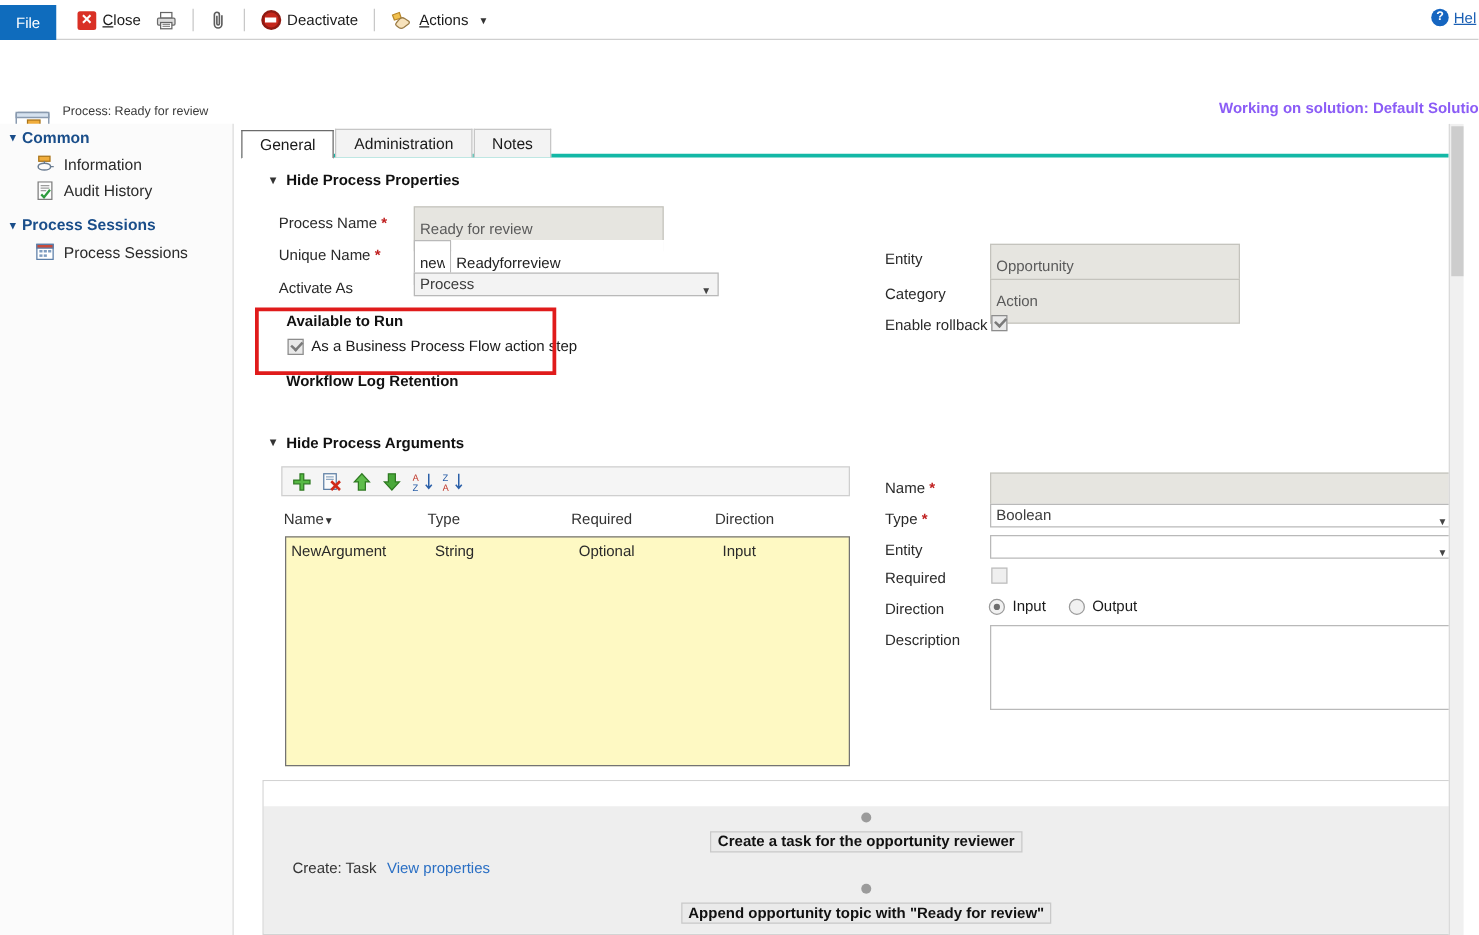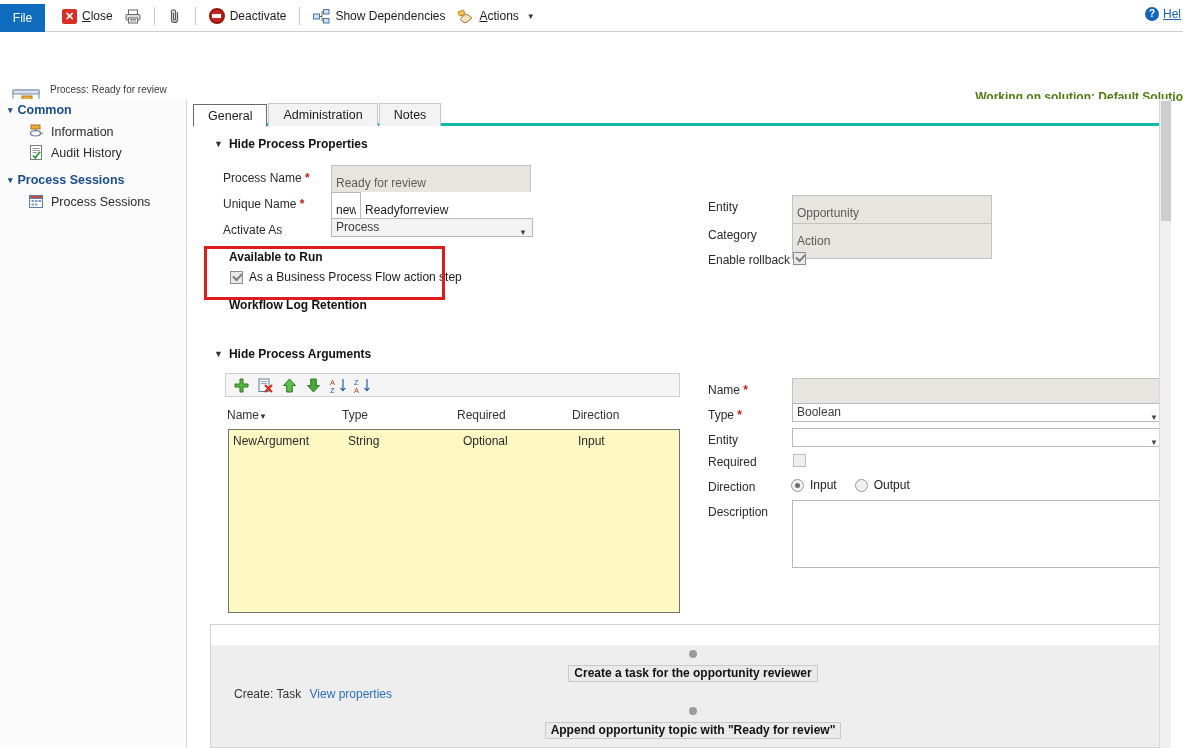--- a/index.html
+++ b/index.html
@@ -69,22 +69,22 @@
   .proc-sub {
     position: absolute; left: 50px; top: 51px;
     font-size: 10px; color: #3a3a3a;
   }
   .proc-title-wrap {
     position: absolute; left: 50px; top: 68px;
     display: flex; align-items: center; gap: 6px;
   }
   .proc-title { font-size: 17px; font-weight: bold; color: #111; }
   .working-sol {
-    position: absolute; right: 0px; top: 57px;
-    font-size: 12px; font-weight: bold; color: #4d7c0f; white-space: nowrap;
+    position: absolute; right: 0px; top: 46px;
+    font-size: 12px; font-weight: bold; color: #8b5cf6; white-space: nowrap;
   }
 
   
   .leftnav {
     position: absolute; left: 0; top: 99px; width: 187px; height: 649px;
     background: #fbfbfb; border-right: 1px solid #dcdcdc;
   }
   .nav-group {
     display: flex; align-items: center; gap: 5px;
     font-size: 12.5px; font-weight: bold; color: #1a4e8a;
@@ -222,32 +222,20 @@
 
       <div class="rb-sep"></div>
 
       <div class="rb-btn">
         <span class="ico ico-deact"></span>
         <span class="rb-lbl">Deactivate</span>
       </div>
 
       <div class="rb-sep"></div>
 
-      <div class="rb-btn">
-        <span class="ico ico-dep">
-          <svg width="17" height="15" viewBox="0 0 17 15">
-            <rect x="0.5" y="5" width="6" height="5" fill="#cfe2f5" stroke="#4a76a8"></rect>
-            <rect x="10.5" y="0.5" width="5.5" height="4.5" fill="#cfe2f5" stroke="#4a76a8"></rect>
-            <rect x="10.5" y="9.5" width="5.5" height="4.5" fill="#cfe2f5" stroke="#4a76a8"></rect>
-            <path d="M6.5 7.5 H9 V2.8 H10.3" fill="none" stroke="#6b6b6b"></path>
-            <path d="M9 7.5 V11.8 H10.3" fill="none" stroke="#6b6b6b"></path>
-          </svg>
-        </span>
-        <span class="rb-lbl">Show Dependencies</span>
-      </div>
 
       <div class="rb-btn">
         <span class="ico ico-actions">
           <svg width="17" height="15" viewBox="0 0 17 15">
             <path d="M1 3 L6.5 1 L8 5.5 L2.5 7 Z" fill="#f2c14e" stroke="#b9882a"></path>
             <path d="M6 7 q2-3 5-1 l3 2 q1 1 0 2 l-4 3 q-2 1.3 -4 0 l-2-1.6 q-1-1 0-2 z" fill="#f7e2bb" stroke="#9a7b45"></path>
           </svg>
         </span>
         <span class="rb-lbl"><u>A</u>ctions</span>
         <span class="rb-caret">▼</span>
@@ -359,21 +347,21 @@
     </div>
     <input class="inp ro" type="text" readonly="" style="position: absolute; left: 141px; top: 66px; width: 200px;" value="Ready for review">
 
     <div class="frm-label" style="position:absolute; left:33px; top:98px">
       <span>Unique Name</span><span class="req"> *</span>
     </div>
     <input class="inp" type="text" style="position: absolute; left: 141px; top: 93px; width: 30px; color: rgb(34, 34, 34);" value="new_">
     <input class="inp" type="text" style="position: absolute; left: 171px; top: 93px; width: 170px; border-left: none; border-top-color: rgb(255, 255, 255); border-right-color: rgb(255, 255, 255); color: rgb(34, 34, 34);" value="Readyforreview">
 
     <div class="frm-label" style="position:absolute; left:33px; top:124px">Activate As</div>
-    <div class="sel" style="position:absolute; left:141px; top:119px; width:202px">
+    <div class="sel" style="position:absolute; left:141px; top:119px; width:244px">
       <span>Process</span>
       <span class="car">▼</span>
     </div>
 
     <div style="position:absolute; left:39px; top:151px; font-size:12px; font-weight:bold; color:#111">Available to Run</div>
     <div style="position:absolute; left:40px; top:171px; display:flex; align-items:center; gap:6px; font-size:12px">
       <span class="cbx on"></span>
       <span>As a Business Process Flow action step</span>
     </div>
     <div class="redbox" style="left:14px; top:147px; width:241px; height:54px"></div>

